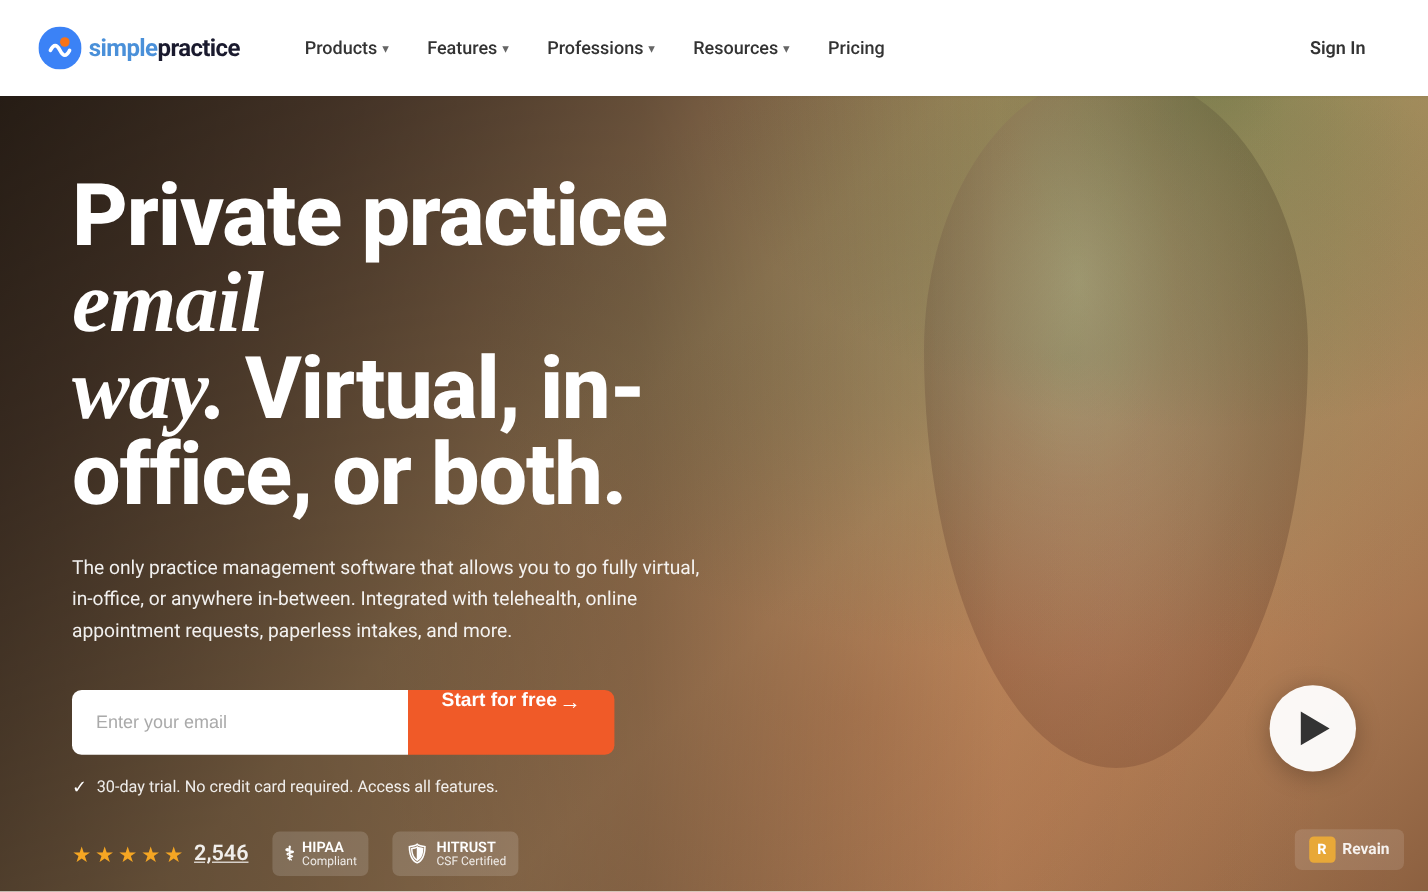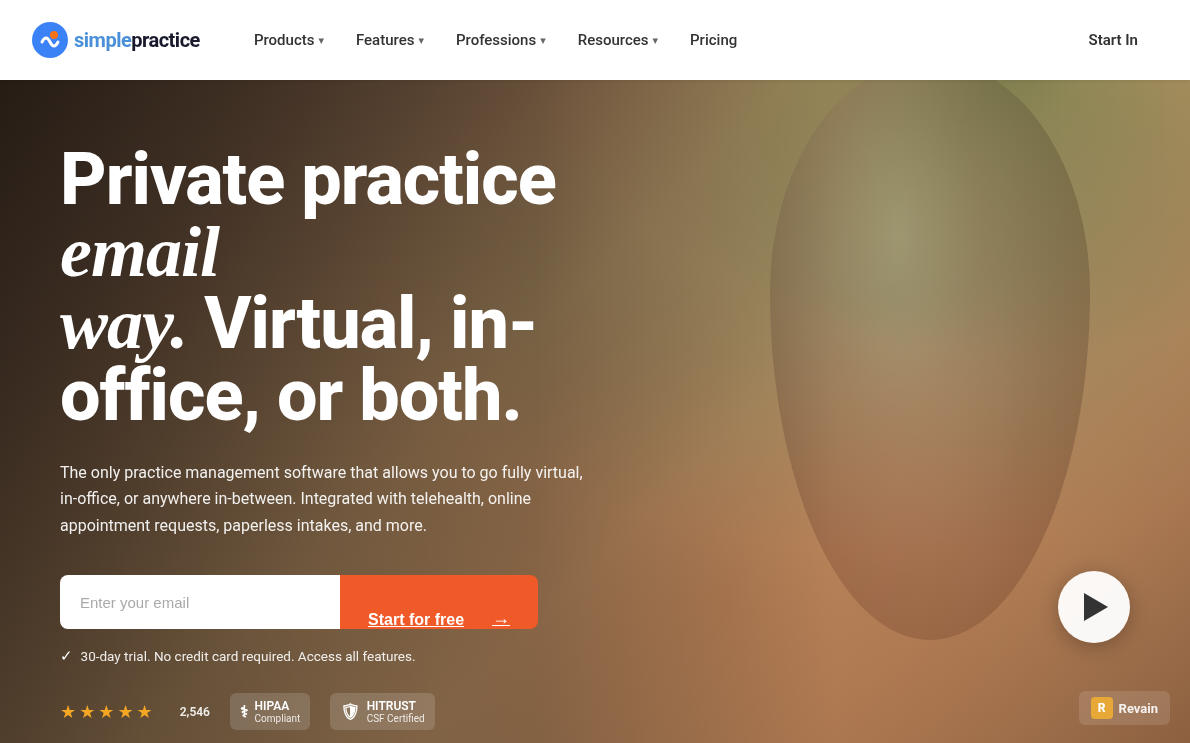--- a/index.html
+++ b/index.html
@@ -129,51 +129,51 @@
       padding: 0 20px;
       height: 54px;
       border: none; outline: none;
       border-radius: 8px 0 0 8px;
       font-size: 15px;
       color: #333;
       background: #fff;
     }
     .email-input::placeholder { color: #aaa; }
     .start-btn {
-      display: flex; align-items: flex-end; gap: 28px;
+      display: flex; align-items: flex-start; gap: 2px;
       padding: 0 28px;
       height: 54px;
       background: #f05a28;
       color: #fff;
       border: none; cursor: pointer;
       border-radius: 0 8px 8px 0;
       font-size: 16px; font-weight: 600;
       white-space: nowrap;
       transition: background 0.15s;
-      text-decoration: underline;
     }
     .btn-arrow { font-size: 18px; }
     .trial-text {
       display: flex; align-items: center; gap: 8px;
       color: rgba(255,255,255,0.9);
       font-size: 13.5px;
       margin-bottom: 28px;
     }
     .check-icon { color: #fff; font-size: 15px; }
     .trust-row {
       display: flex; align-items: center; gap: 20px;
     }
     .stars {
       display: flex; align-items: center; gap: 3px;
     }
     .star { color: #f5a623; font-size: 18px; }
     .review-count {
       color: rgba(255,255,255,0.9);
-      font-size: 12px; font-weight: 600;
-      margin-left: 24px;
+      font-size: 18px; font-weight: 600;
+      margin-left: 6px;
+      text-decoration: underline;
     }
     .badge {
       display: flex; align-items: center; gap: 6px;
       padding: 6px 10px;
       background: rgba(255,255,255,0.15);
       border-radius: 6px;
       color: #fff;
       font-size: 12px; font-weight: 600;
     }
     .badge-icon { font-size: 16px; }
@@ -250,21 +250,21 @@
     <a class="nav-item">
       <span>Resources</span>
       <span class="nav-chevron">▾</span>
     </a>
     <a class="nav-item">
       <span>Pricing</span>
     </a>
   </div>
 
   <div class="nav-right">
-    <a class="nav-signin">Start In</a>
+    <a class="nav-signin">Sign In</a>
   </div>
 </nav>
 
 <div class="hero">
   <div class="hero-photo"></div>
   <div class="hero-bg"></div>
 
   <div class="hero-content">
     <div class="hero-text">
 

